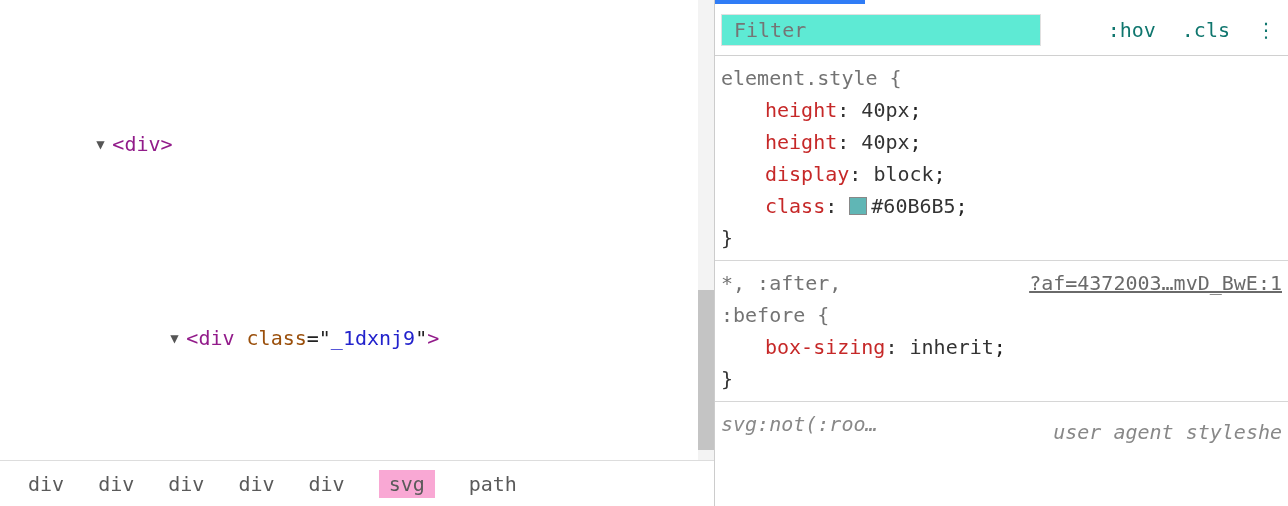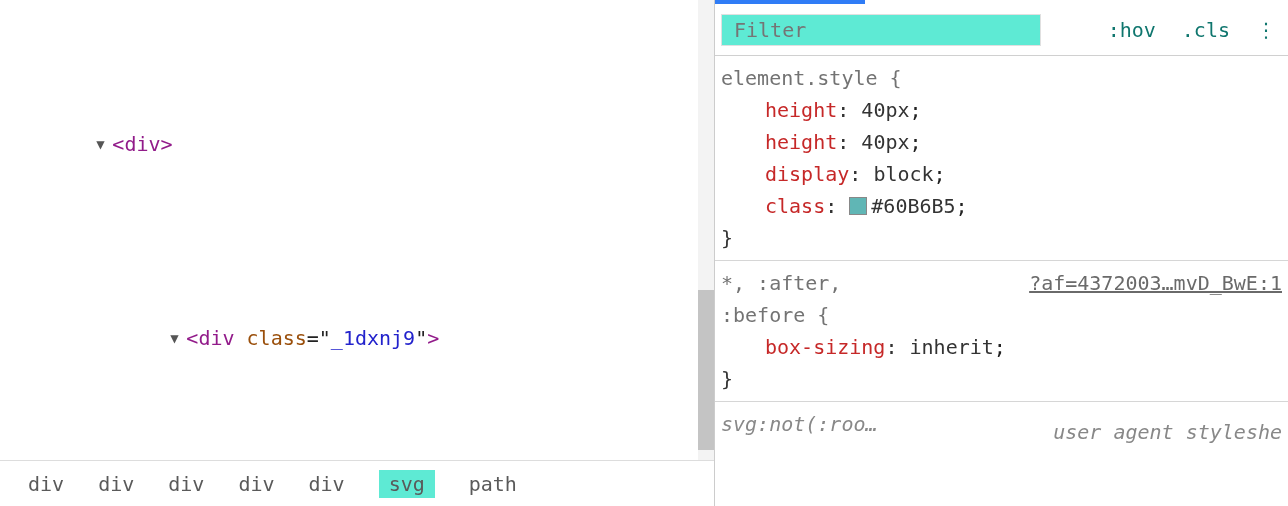--- a/index.html
+++ b/index.html
@@ -63,21 +63,21 @@
     display:flex; align-items:center;
     font-family: Menlo, Consolas, monospace;
     font-size: 20px;
     color:#5a5a5a;
     border-top:1px solid #ddd;
     padding-left: 28px;
     gap: 34px;
     background:#fff;
   }
   .crumb { color:#5a5a5a; cursor:default; }
-  .crumb.active { background:#5eead4; padding:2px 10px; }
+  .crumb.active { background:#f9a8d4; padding:2px 10px; }
   
   
   .tabbar-indicator {
     height:4px; background:#2f7cf6; width:150px;
   }
   .filter-row {
     display:flex; align-items:center;
     border-bottom:1px solid #d0d0d0;
     height:52px;
     gap:14px;

